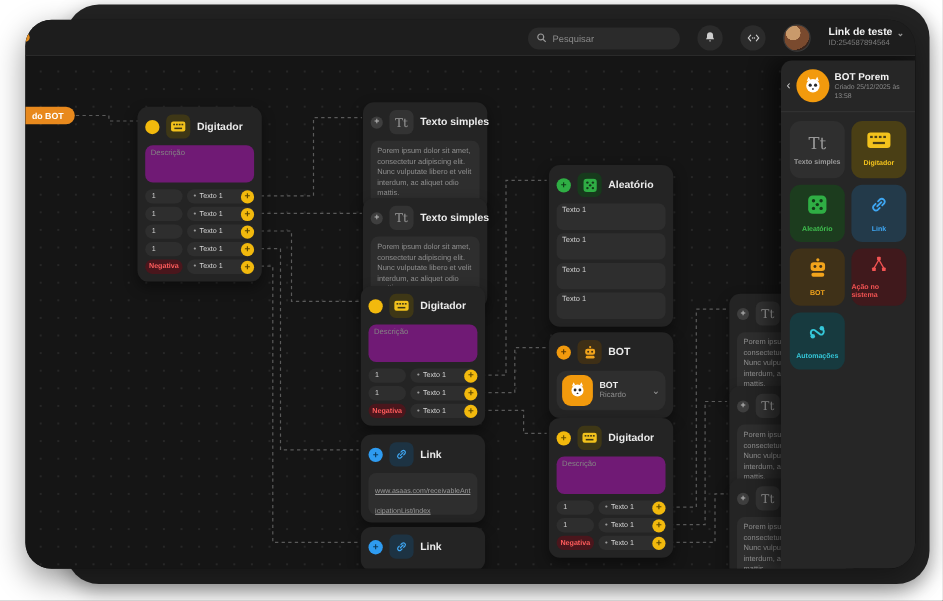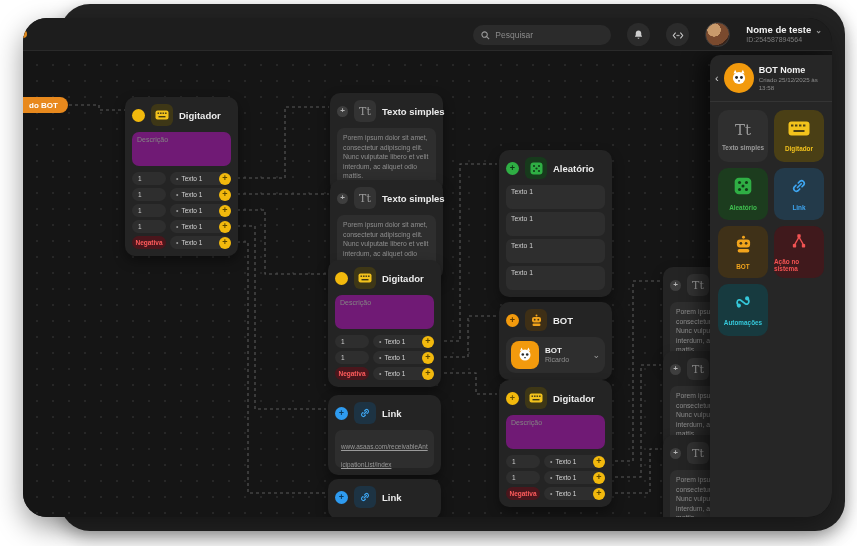--- a/index.html
+++ b/index.html
@@ -139,21 +139,21 @@
             <svg width="12" height="9" viewBox="0 0 14 10">
                 <path d="M4 2 L1.5 5 L4 8 M10 2 L12.5 5 L10 8" fill="none" stroke="#cfcfcf" stroke-width="1.2" stroke-linecap="round"></path>
                 <circle cx="6" cy="5" r=".8" fill="#cfcfcf"></circle>
                 <circle cx="8" cy="5" r=".8" fill="#cfcfcf"></circle>
               </svg>
           </span>
         </div>
         <div class="avatar"></div>
         <div class="user-block">
           <div class="user-name">
-            <span>Nome de teste</span>
+            <span>Link de teste</span>
             <span class="chev">⌄</span>
           </div>
           <div class="user-id">ID:254587894564</div>
         </div>
       </div>
     </div>
 
     <div class="canvas">
 
       <svg class="wires">
@@ -468,21 +468,21 @@
                   <circle cx="9" cy="9" r="5.5"></circle>
                 </g>
                 <g fill="#2a2a2a">
                   <circle cx="6.8" cy="8.5" r="1.3"></circle>
                   <circle cx="11.2" cy="8.5" r="1.3"></circle>
                   <rect x="8.2" y="11" width="1.6" height="1.2" rx=".5"></rect>
                 </g>
               </svg>
           </span>
           <div class="panel-texts">
-            <div class="panel-title">BOT Nome</div>
+            <div class="panel-title">BOT Porem</div>
             <div class="panel-sub">Criado 25/12/2025 às 13:58</div>
           </div>
         </div>
         <div class="tiles">
           <div class="tile t-texto">
             <span class="tile-glyph">Tt</span>
             <span class="tile-label">Texto simples</span>
           </div>
           <div class="tile t-digitador">
             <span>

